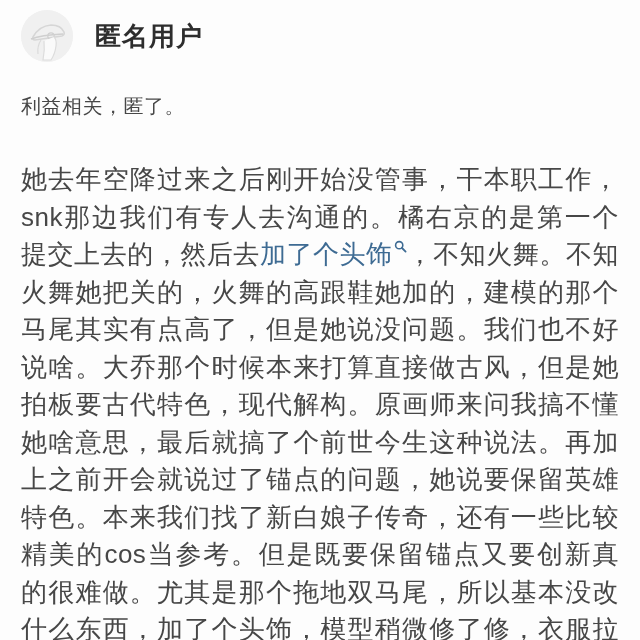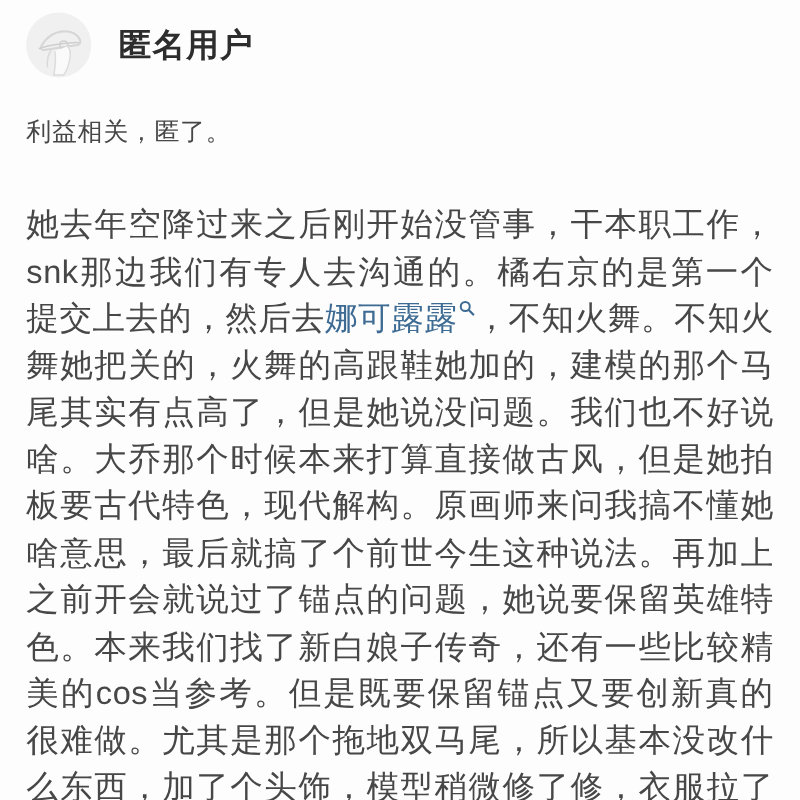--- a/index.html
+++ b/index.html
@@ -84,18 +84,18 @@
           <path d="M33 27 Q36 30 35 36 Q34 44 30 50 L22 50 Q24 40 23 31" fill="#fafafa" stroke="#dcdcdc" stroke-width="1.2"></path>
           <path d="M20 30 Q16 36 17 44" fill="none" stroke="#dadada" stroke-width="1.2"></path>
         </svg>
       </span>
     </div>
     <div class="author">匿名用户</div>
   </div>
 
   <div class="intro">利益相关，匿了。</div>
 
-  <div class="body-text"><span>她去年空降过来之后刚开始没管事，干本职工作，snk那边我们有专人去沟通的。橘右京的是第一个提交上去的，然后去</span><span class="search-link"><span>娜可露露</span><span class="mag"><svg width="13" height="13" viewBox="0 0 13 13">
+  <div class="body-text"><span>她去年空降过来之后刚开始没管事，干本职工作，snk那边我们有专人去沟通的。橘右京的是第一个提交上去的，然后去</span><span class="search-link"><span>加了个头饰</span><span class="mag"><svg width="13" height="13" viewBox="0 0 13 13">
           <circle cx="5.2" cy="5.2" r="3.6" fill="none" stroke="#3e6b93" stroke-width="1.6"></circle>
           <line x1="8" y1="8" x2="11.6" y2="11.6" stroke="#3e6b93" stroke-width="1.8" stroke-linecap="round"></line>
         </svg></span></span><span>，不知火舞。不知火舞她把关的，火舞的高跟鞋她加的，建模的那个马尾其实有点高了，但是她说没问题。我们也不好说啥。大乔那个时候本来打算直接做古风，但是她拍板要古代特色，现代解构。原画师来问我搞不懂她啥意思，最后就搞了个前世今生这种说法。再加上之前开会就说过了锚点的问题，她说要保留英雄特色。本来我们找了新白娘子传奇，还有一些比较精美的cos当参考。但是既要保留锚点又要创新真的很难做。尤其是那个拖地双马尾，所以基本没改什么东西，加了个头饰，模型稍微修了修，衣服拉了点素材，白蛇三天就做好了（局外+局内模型）</span></div>
 
 </div>
 
 </body></html>

